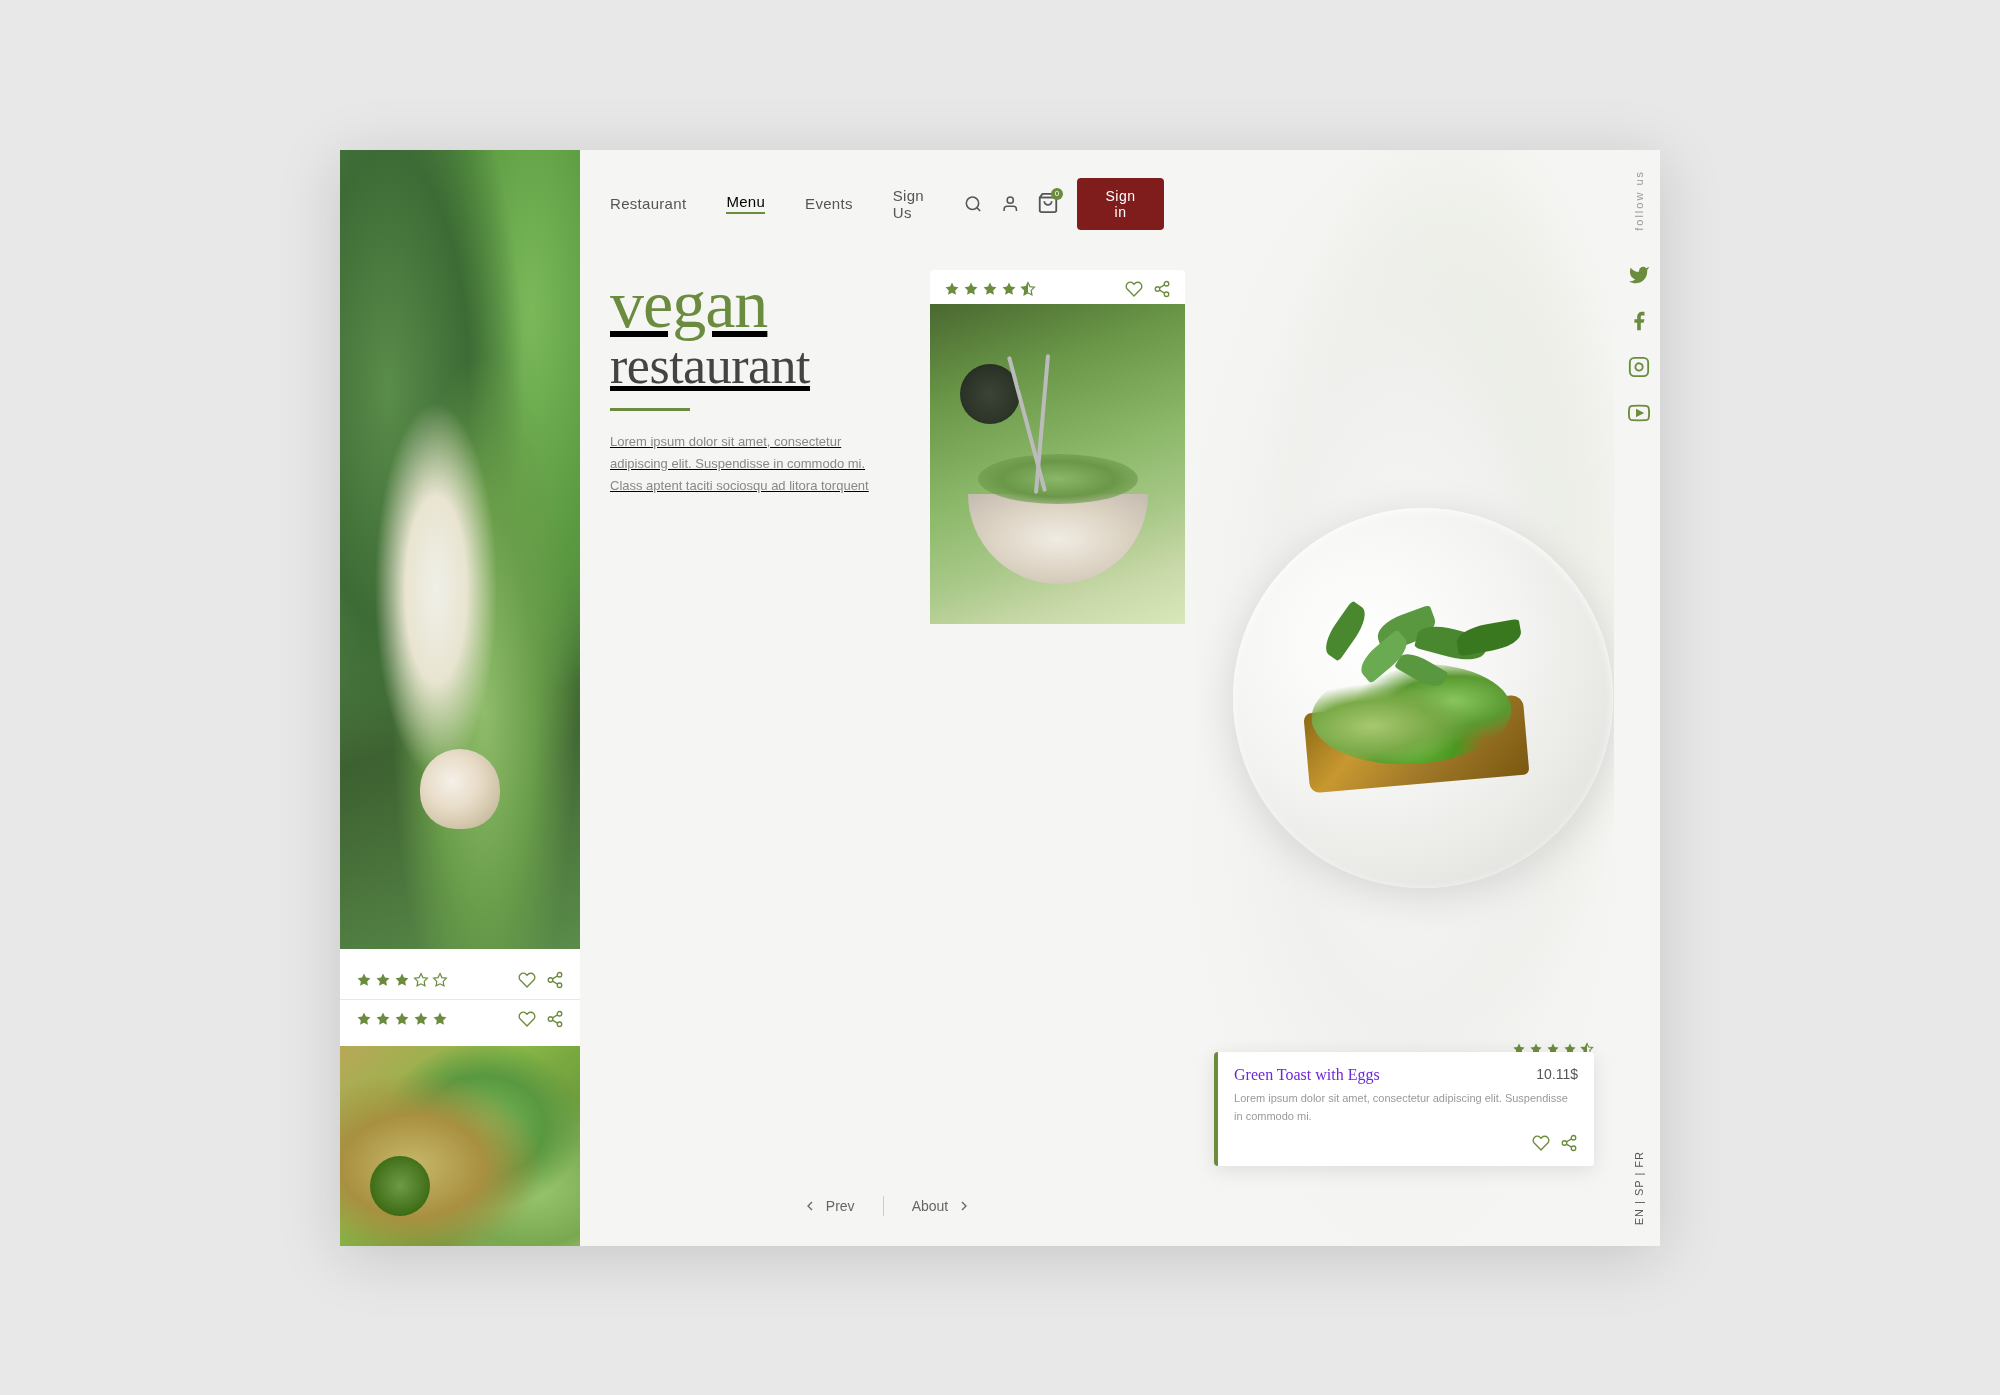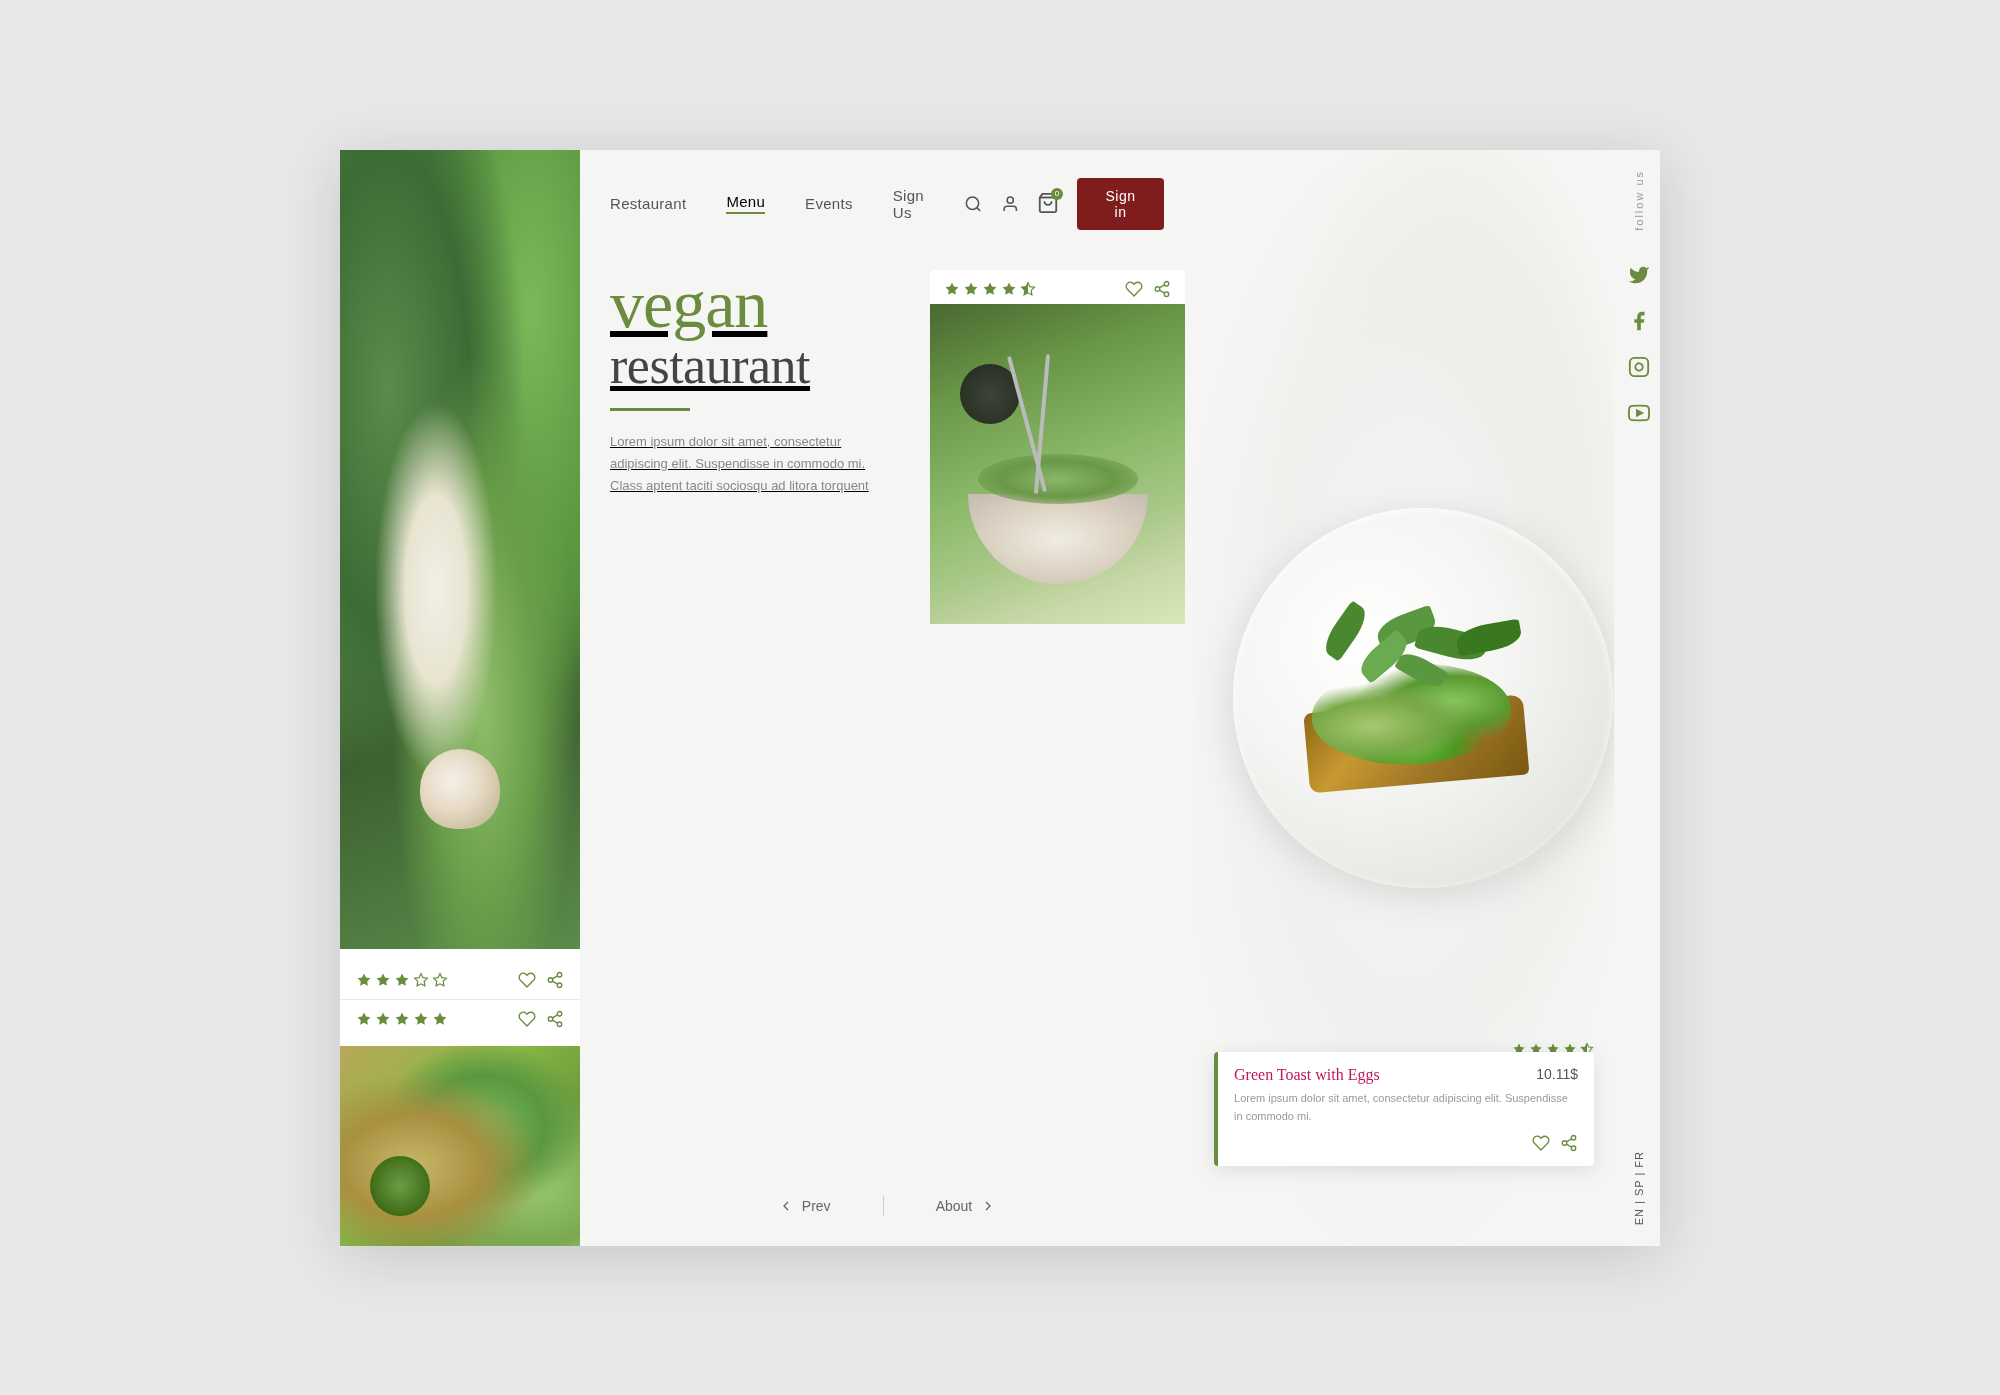--- a/index.html
+++ b/index.html
@@ -390,21 +390,21 @@
 
     .product-card-header {
       display: flex;
       justify-content: space-between;
       align-items: flex-start;
       margin-bottom: 6px;
     }
 
     .product-name {
       font-size: 16px;
-      color: #be185d;
+      color: #6d28d9;
       font-weight: 500;
       font-family: Georgia, serif;
     }
 
     .product-price {
       font-size: 14px;
       color: #555;
       font-family: Arial, sans-serif;
     }
 
@@ -424,21 +424,21 @@
 
     
     .pagination-nav {
       position: absolute;
       bottom: 30px;
       left: 20px;
       right: 20px;
       display: flex;
       align-items: center;
       justify-content: center;
-      gap: 52px;
+      gap: 28px;
     }
 
     .nav-btn {
       display: flex;
       align-items: center;
       gap: 8px;
       cursor: pointer;
       font-size: 14px;
       color: #666;
       font-family: Arial, sans-serif;

